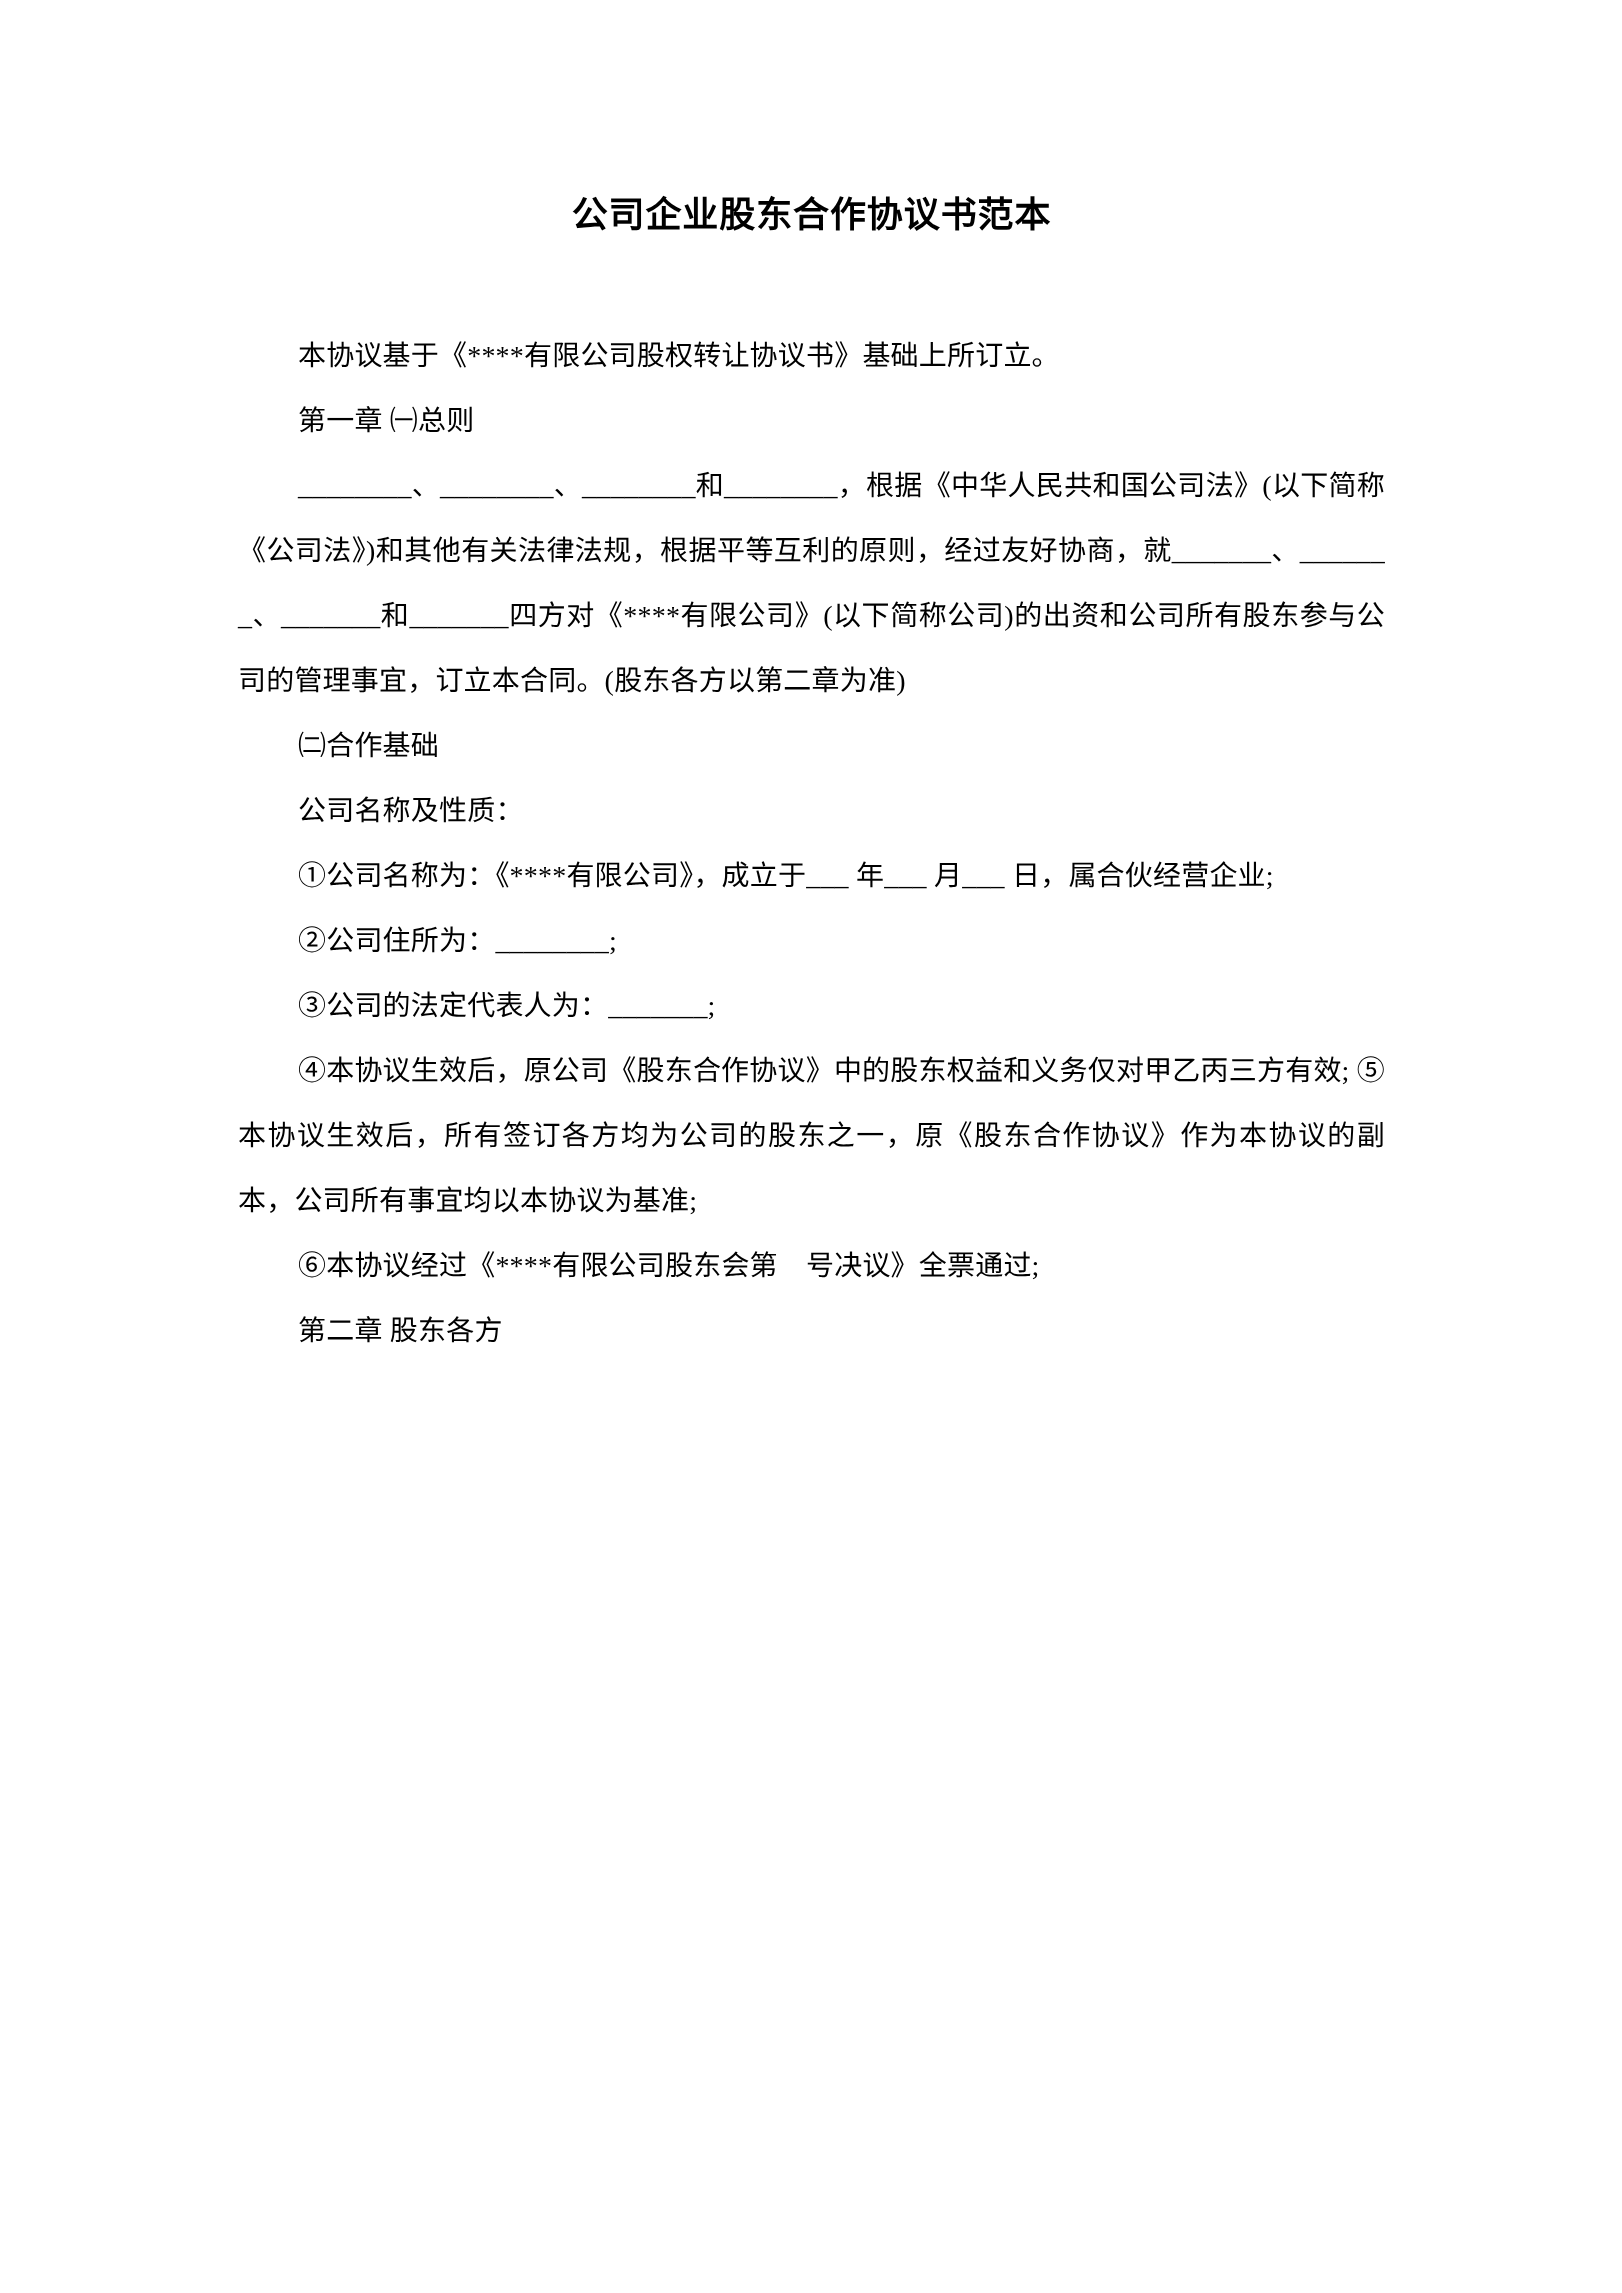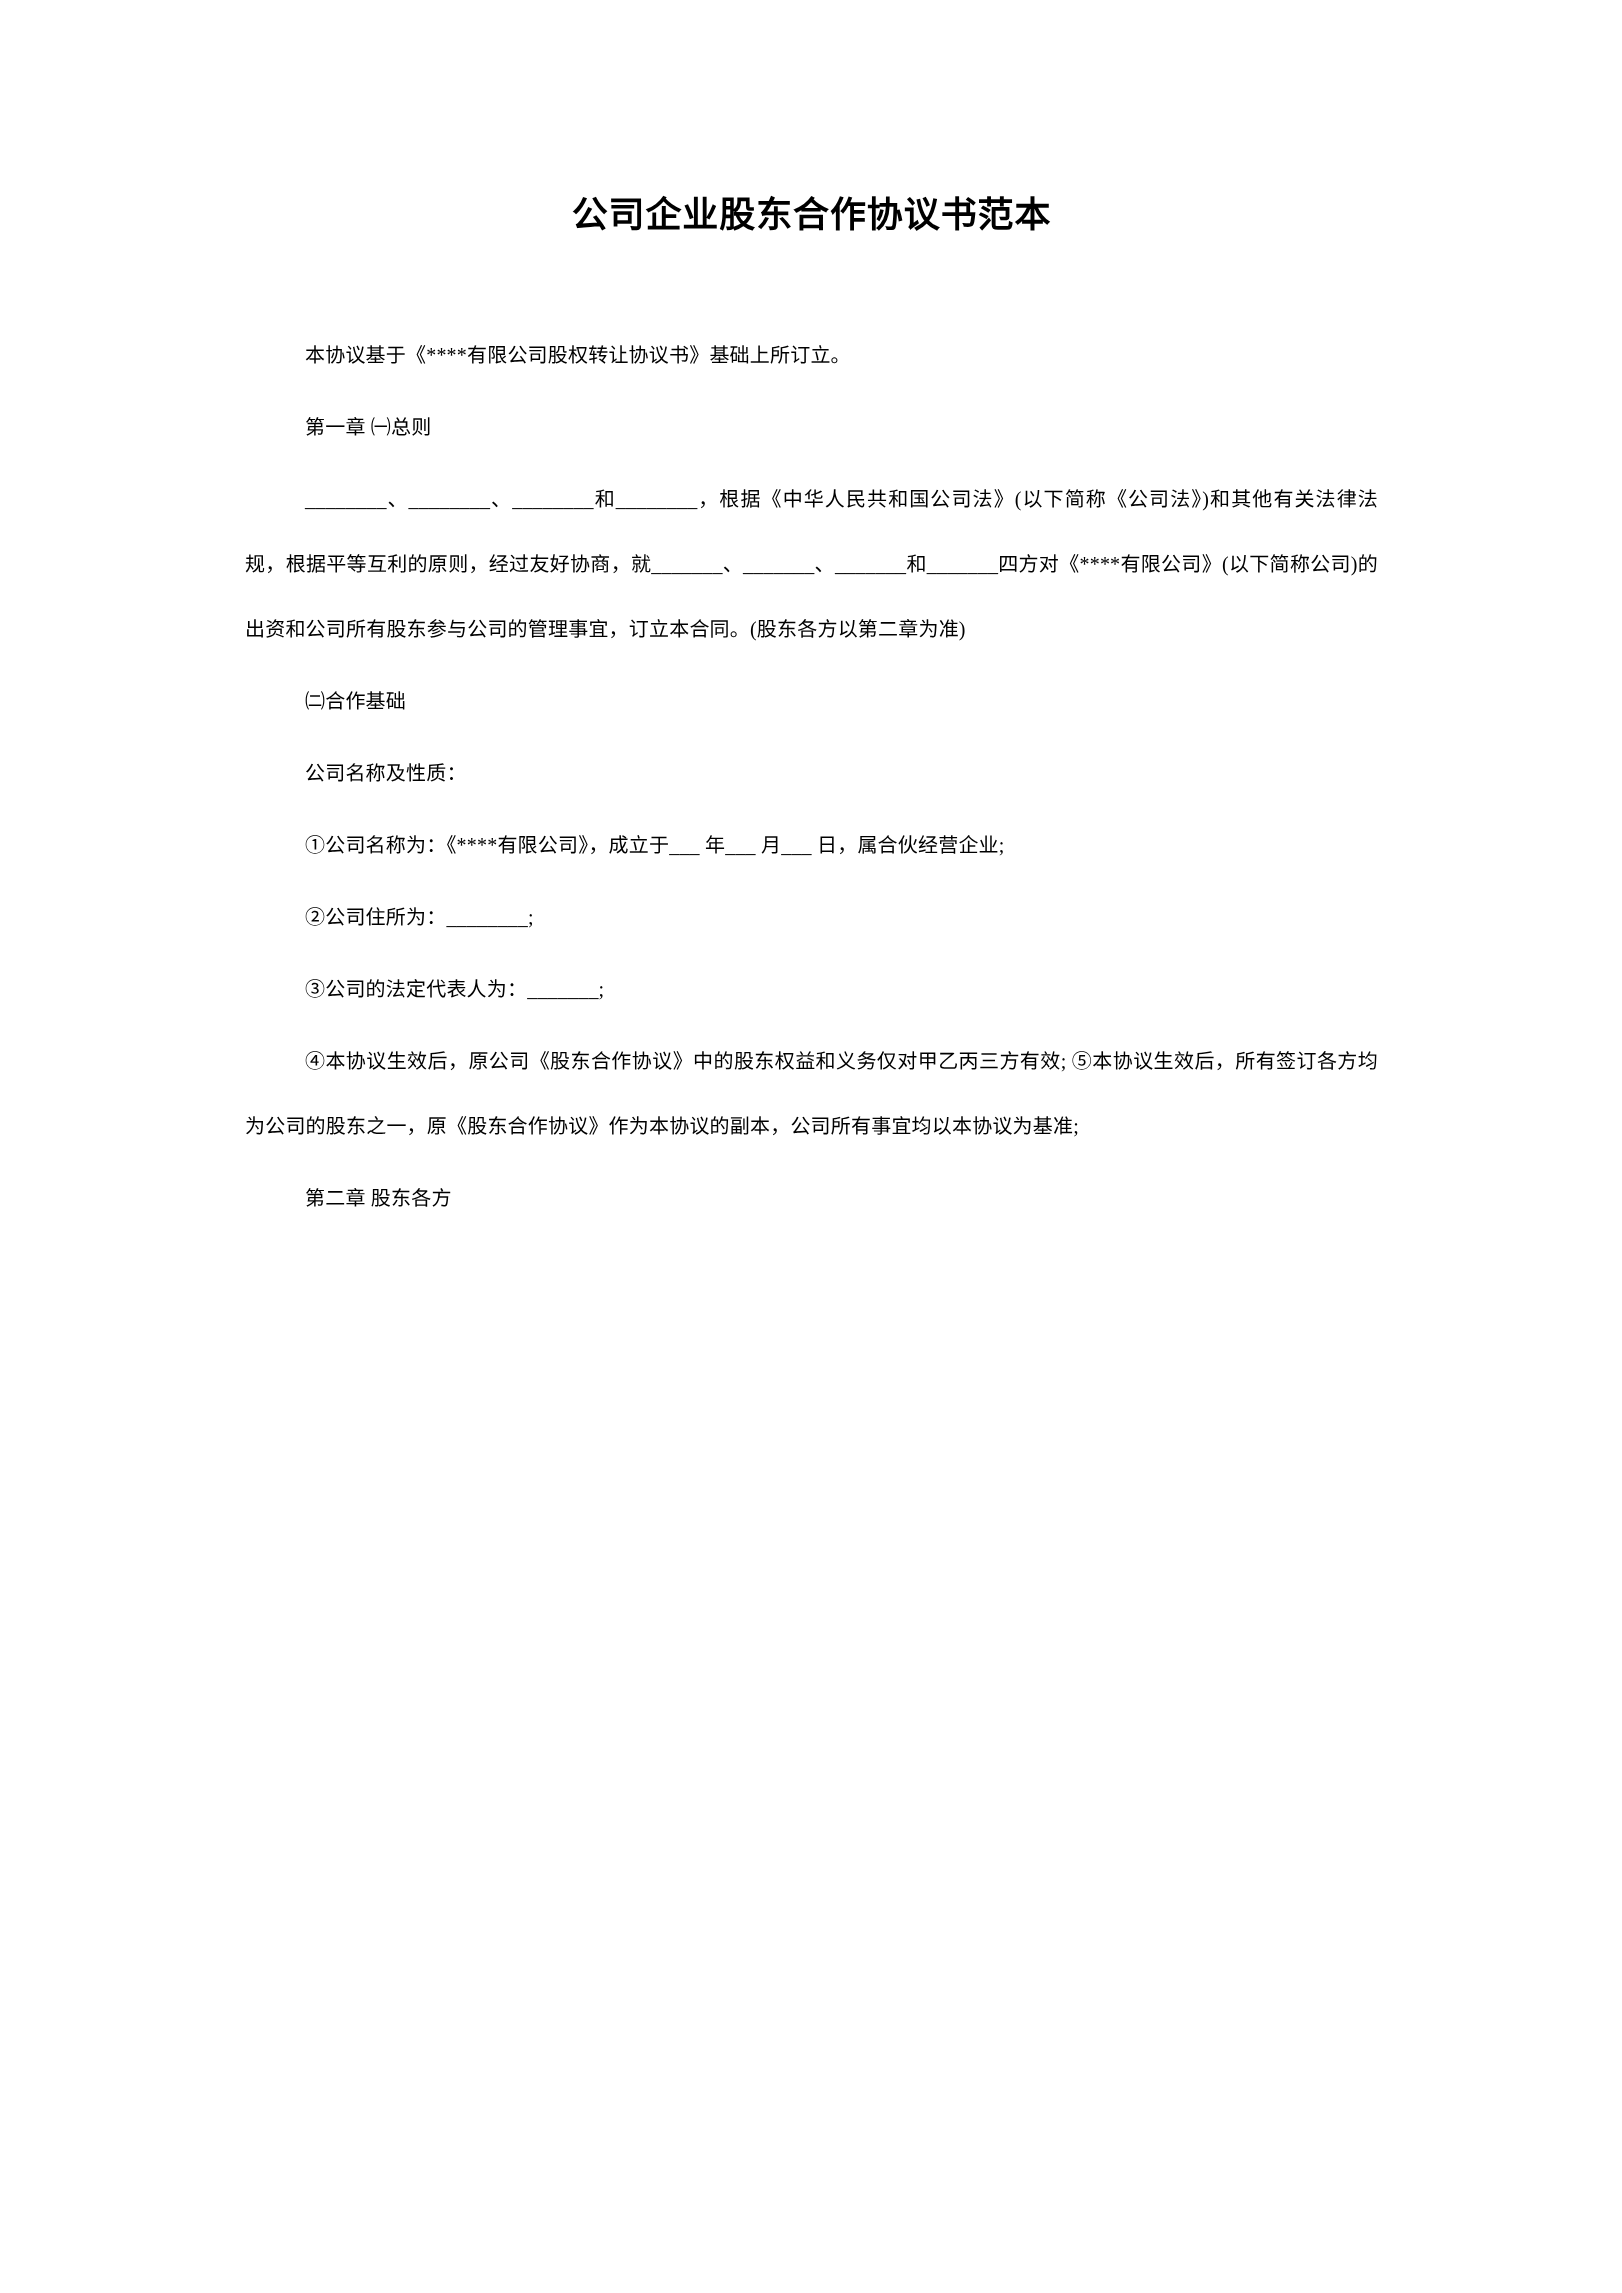--- a/index.html
+++ b/index.html
@@ -32,22 +32,22 @@
     margin: 0;
     padding-top: 193px;
     line-height: 1.2;
   }
   .body-block {
     margin-top: 87px;
     padding-left: 238px;
     padding-right: 238px;
   }
   p.para {
-    margin: 7px;
-    font-size: 20px;
+    margin: 0;
+    font-size: 28px;
     line-height: 65px;
     text-align: justify;
     text-justify: inter-ideograph;
     letter-spacing: 0.2px;
     word-break: break-all;
   }
   p.indent {
     text-indent: 60px;
   }
   p.tight {
@@ -74,19 +74,20 @@
     <p class="para indent tight">公司名称及性质：</p>
 
     <p class="para indent">①公司名称为：《****有限公司》，成立于___ 年___ 月___ 日，属合伙经营企业;</p>
 
     <p class="para indent tight">②公司住所为：________;</p>
 
     <p class="para indent tight">③公司的法定代表人为：_______;</p>
 
     <p class="para indent">④本协议生效后，原公司《股东合作协议》中的股东权益和义务仅对甲乙丙三方有效; ⑤本协议生效后，所有签订各方均为公司的股东之一，原《股东合作协议》作为本协议的副本，公司所有事宜均以本协议为基准;</p>
 
+    <p class="para indent tight">⑥本协议经过《****有限公司股东会第　号决议》全票通过;</p>
 
     <p class="para indent tight">第二章  股东各方</p>
 
 
   </div>
 </div>
 
 
 </body></html>

